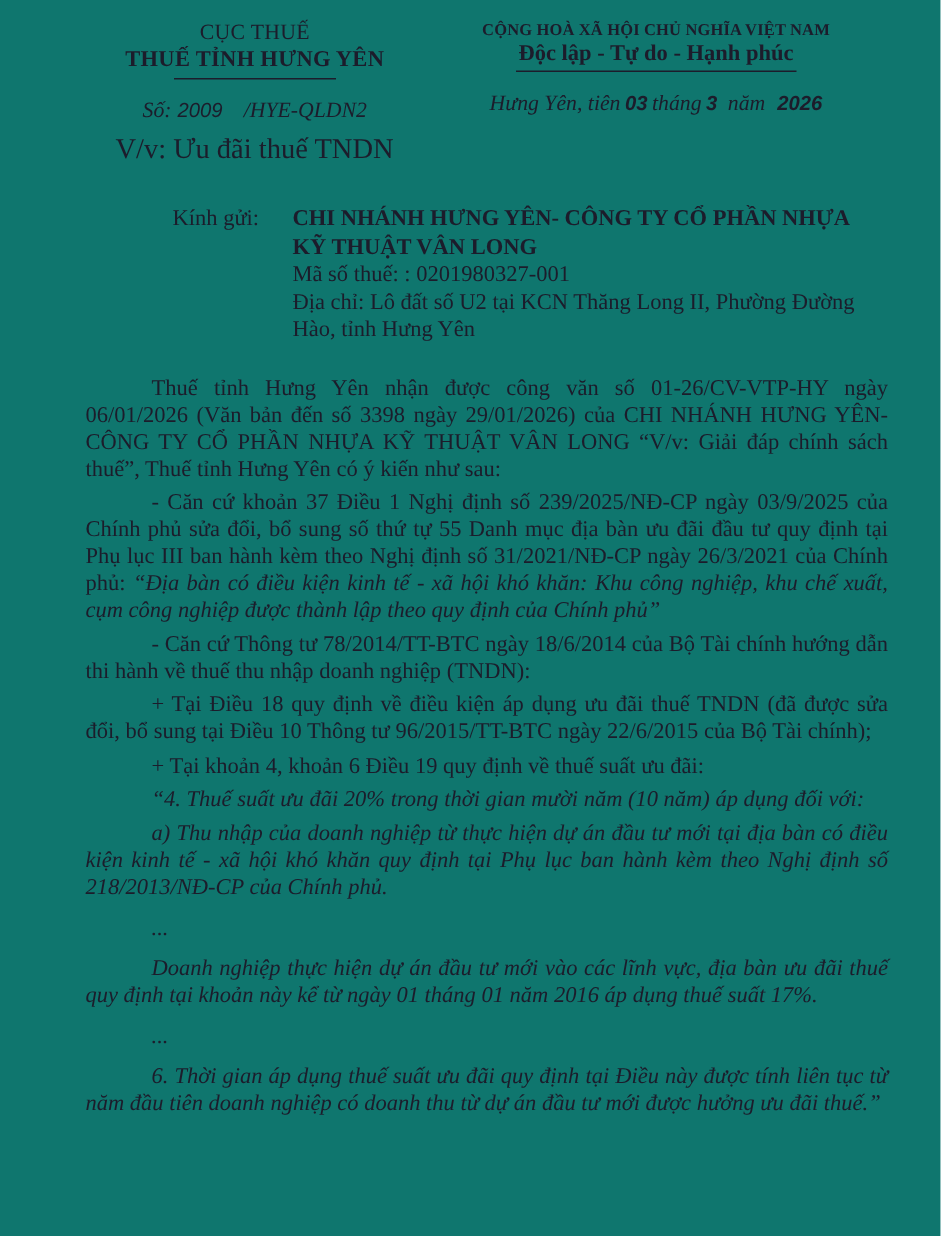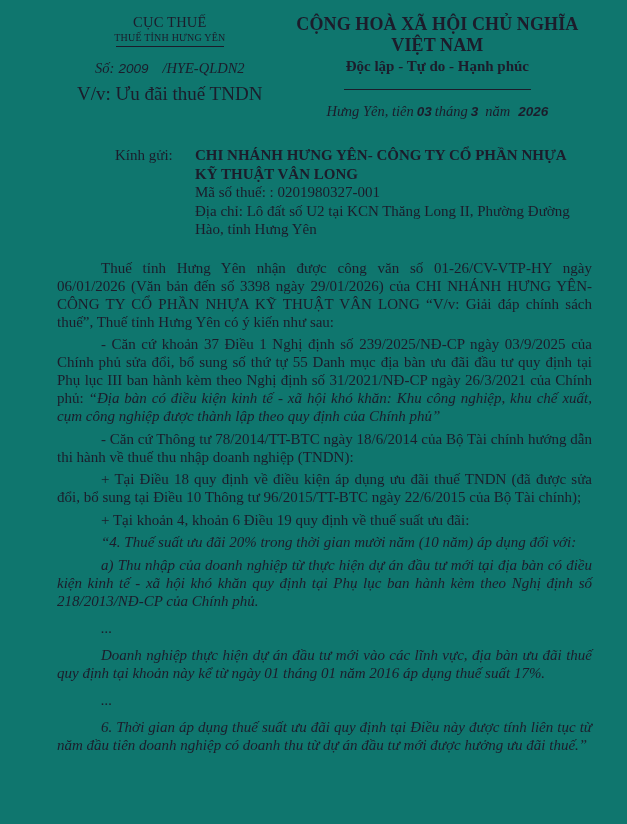--- a/index.html
+++ b/index.html
@@ -11,28 +11,28 @@
     font-family:"Liberation Serif","DejaVu Serif",serif;
     font-size:15px;
     overflow:hidden;
     position:relative;
   }
   
   .doc-header{display:flex;justify-content:space-between;align-items:flex-start;}
   .hdr-left{width:232px;text-align:center;}
   .hdr-right{width:318px;text-align:center;}
   .org-parent{font-size:14.5px;letter-spacing:.2px;}
-  .org-name{font-size:10px;font-weight:normal;margin-top:1px;letter-spacing:.2px;}
+  .org-name{font-size:15px;font-weight:bold;margin-top:1px;letter-spacing:.2px;}
   .org-underline{width:108px;height:0;border-bottom:1.6px solid #1c1c2b;margin:3px auto 0 auto;}
   .doc-number{margin-top:13px;text-align:center;font-size:14.5px;font-style:italic;}
   .doc-number .num{font-family:"Liberation Sans",sans-serif;font-size:13.5px;margin:0 14px 0 4px;}
   .doc-subject{margin-top:6px;text-align:left;padding-left:20px;font-size:19px;}
-  .national-title{font-size:18px;font-weight:bold;letter-spacing:.1px;}
+  .national-title{font-size:11px;font-weight:bold;letter-spacing:.1px;}
   .motto-wrap{margin-top:2px;}
-  .motto{display:inline-block;font-size:15px;font-weight:bold;border-bottom:1.6px solid #1c1c2b;padding:0 2px 14px 2px;}
+  .motto{display:inline-block;font-size:15px;font-weight:bold;border-bottom:1.6px solid #1c1c2b;padding:0 2px 2px 2px;}
   .date-line{margin-top:13px;font-style:italic;font-size:14.5px;white-space:nowrap;}
   .date-line .dnum{font-family:"Liberation Sans",sans-serif;font-weight:bold;font-size:13.5px;font-style:italic;}
   .date-line .d-day{margin:0 3px;}
   .date-line .d-month{margin:0 7px 0 3px;}
   .date-line .d-year{margin-left:8px;}
   
   .recipient{display:flex;margin-top:26px;margin-left:58px;line-height:18.5px;}
   .recipient-label{flex:0 0 62px;}
   .recipient-content{margin-left:18px;width:382px;}
   .recipient-name{font-weight:bold;}

